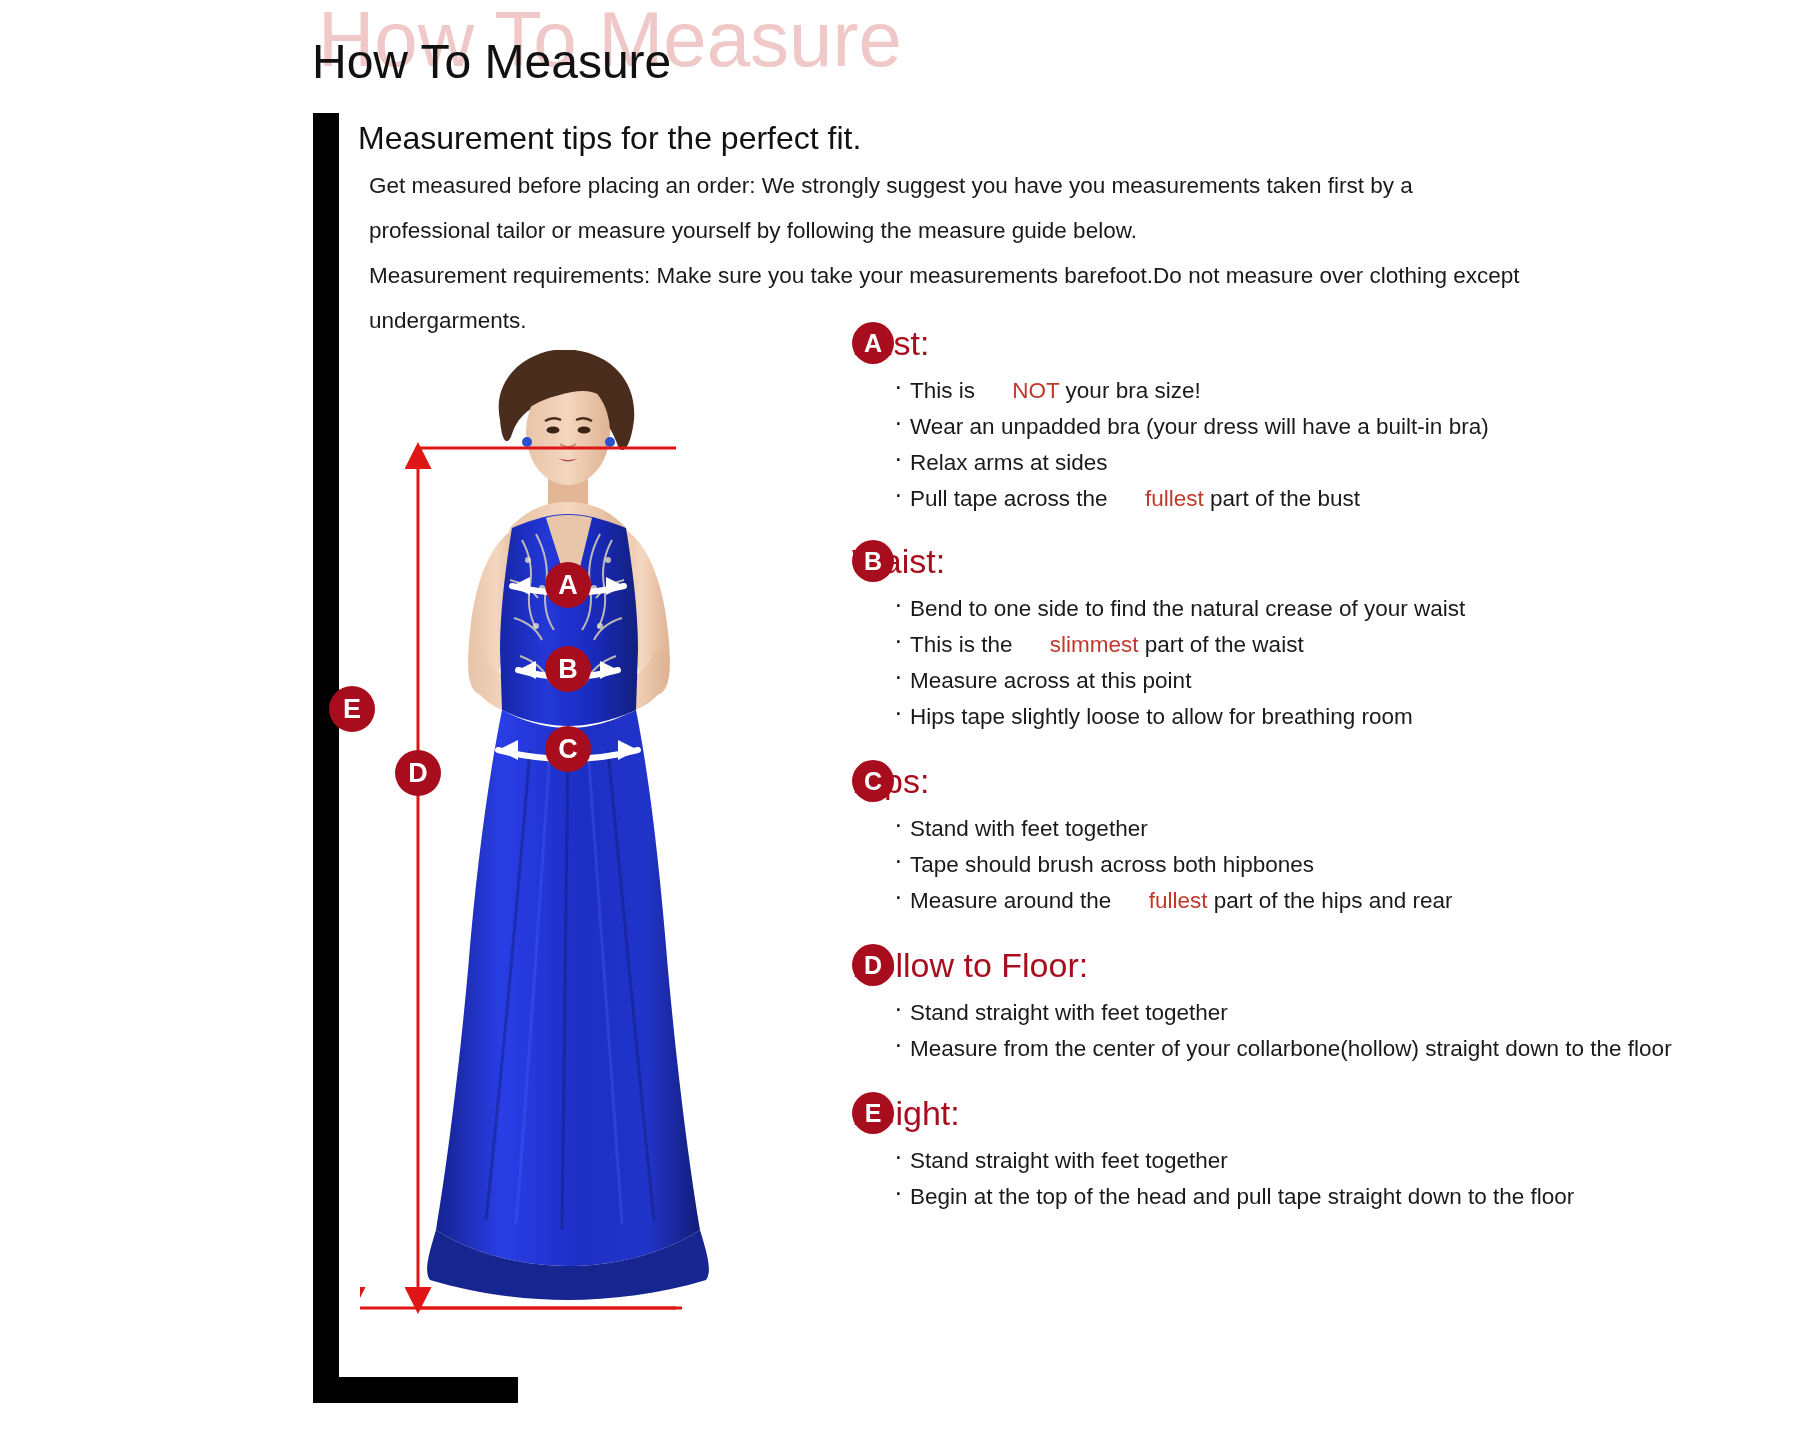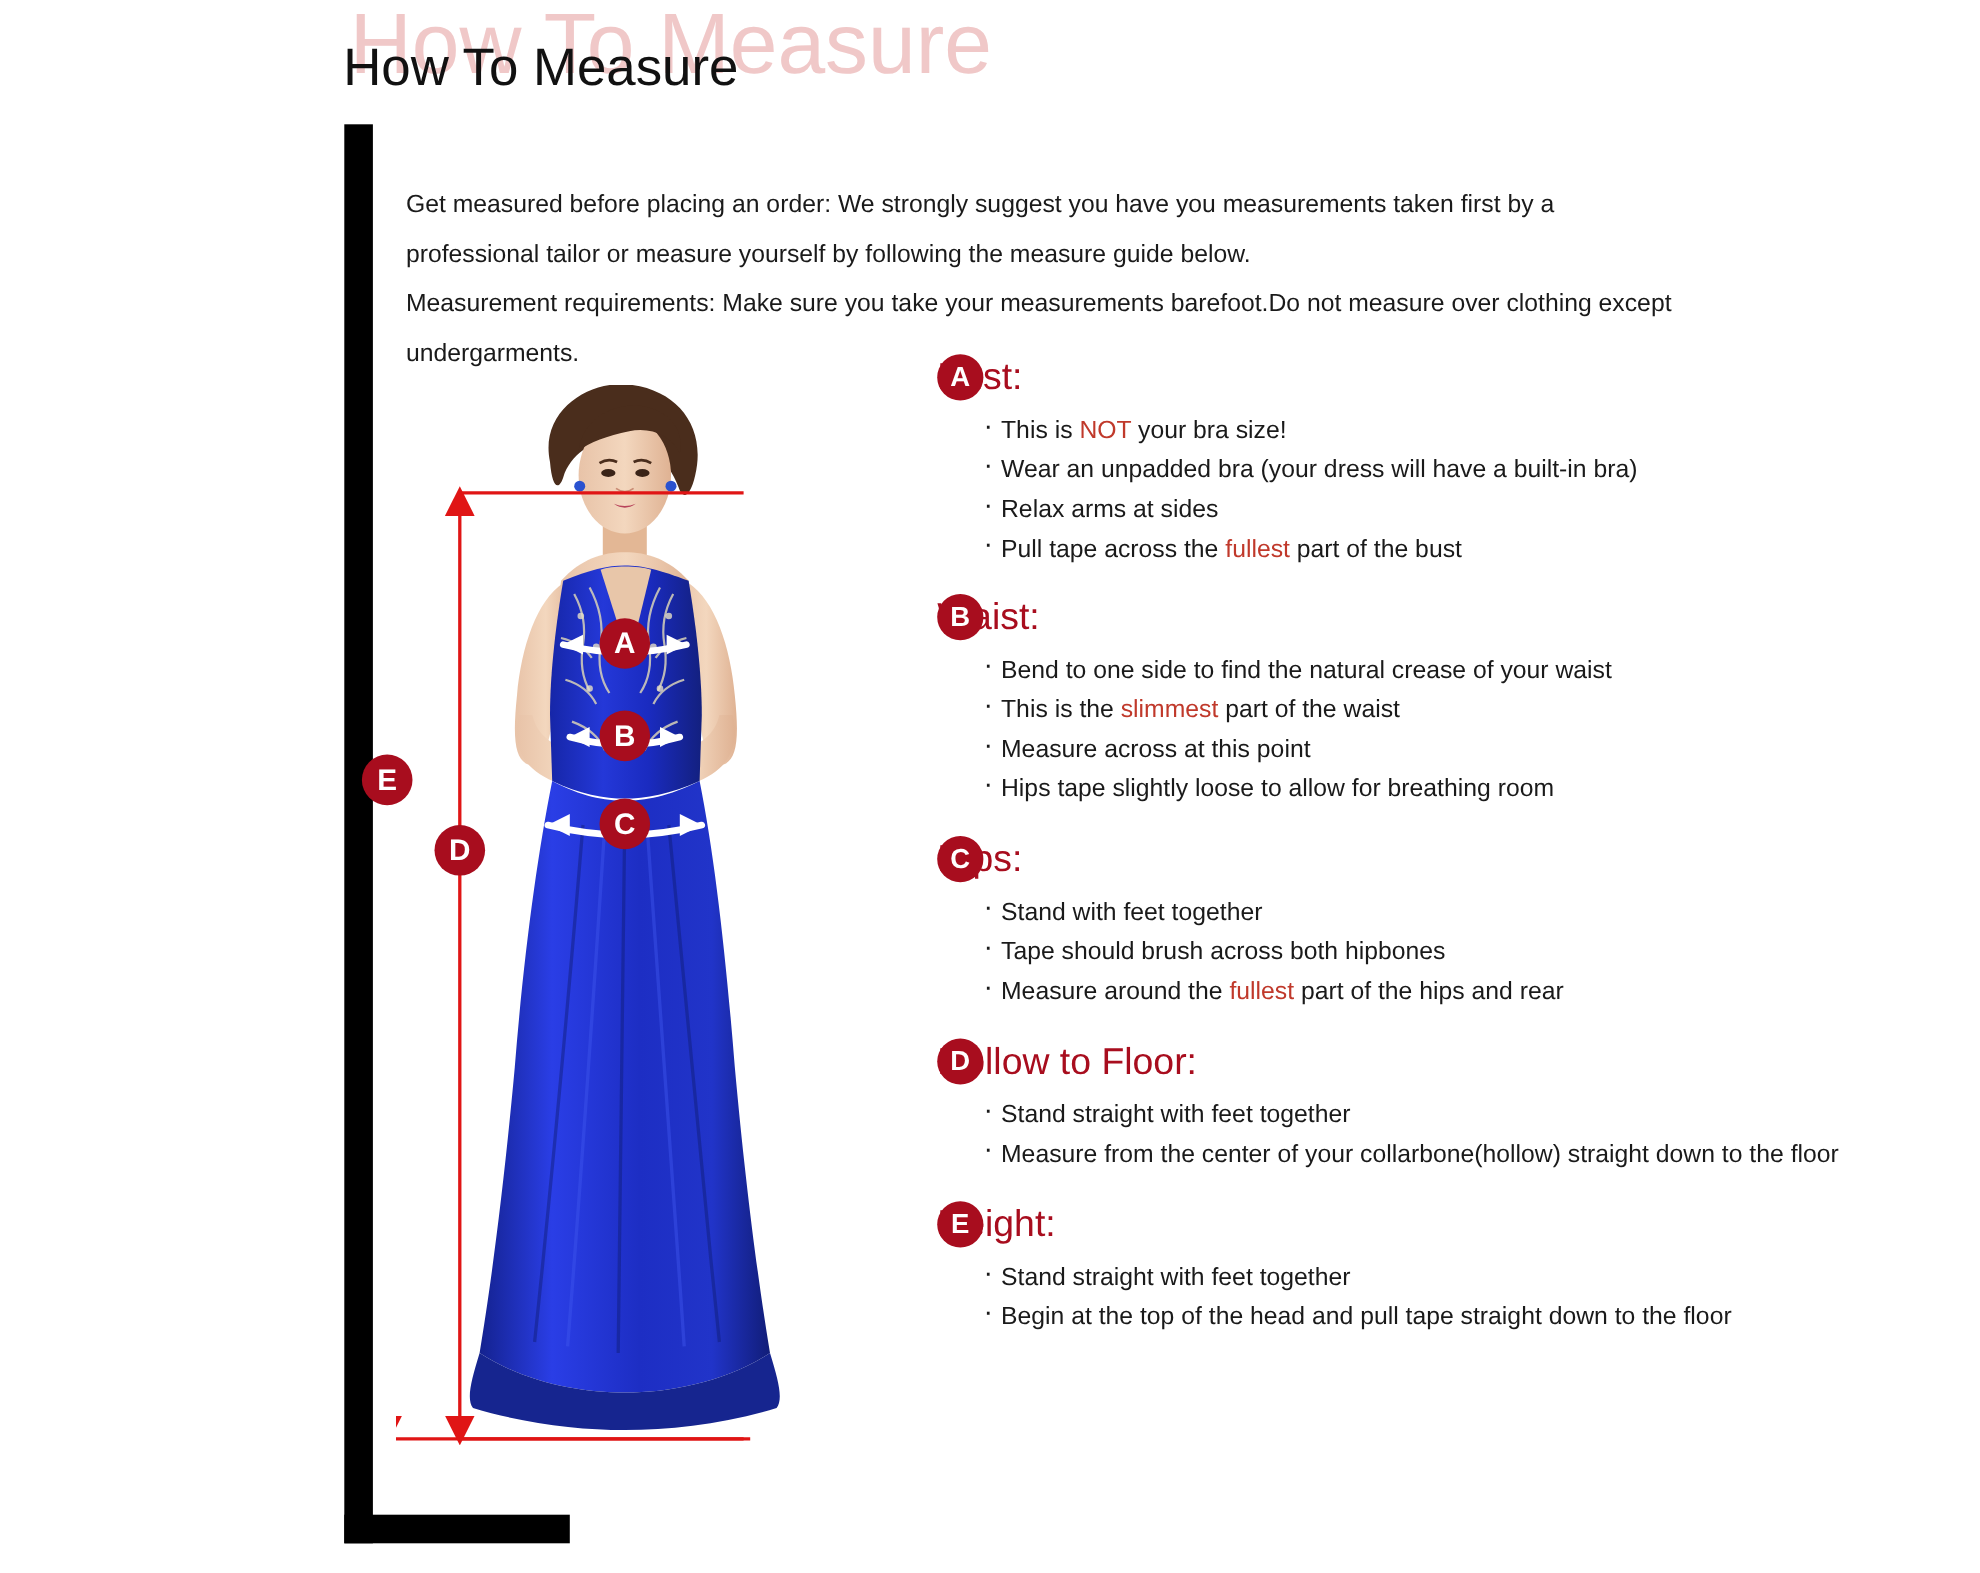--- a/index.html
+++ b/index.html
@@ -149,40 +149,41 @@
     padding-left: 16px;
   }
   ul.bullets li::before {
     content: "\00b7";
     position: absolute;
     left: 0;
     top: -5px;
     font-size: 26px;
     color: #1a1a1a;
   }
-  .hl { color: #c0392b; }
+  .hl { color: #c0392b; margin-left: 31px; }
 
   
   #sec-bust  { margin-top: 0px; }
   #sec-waist { margin-top: 20px; }
   #sec-hips  { margin-top: 22px; }
   #sec-hollow{ margin-top: 22px; }
   #sec-height{ margin-top: 22px; }
 </style>
 </head>
 <body>
 
 <div class="page">
 
   <div class="ghost-title">How To Measure</div>
   <div class="main-title">How To Measure</div>
 
   <div class="bracket-v"></div>
   <div class="bracket-h"></div>
 
+  <div class="intro-head">Measurement tips for the perfect fit.</div>
   <div class="intro-body">
     <p>Get measured before placing an order: We strongly suggest you have you measurements taken first by a professional tailor or measure yourself by following the measure guide below.</p>
     <p>Measurement requirements: Make sure you take your measurements barefoot.Do not measure over clothing except undergarments.</p>
   </div>
 
   <div class="photo-wrap">
     <svg class="model-svg" width="430" height="1000" viewBox="0 0 430 1000" xmlns="http://www.w3.org/2000/svg">
       <defs>
         <linearGradient id="dressGrad" x1="0" y1="0" x2="1" y2="0">
           <stop offset="0%" stop-color="#1626a8"></stop>

